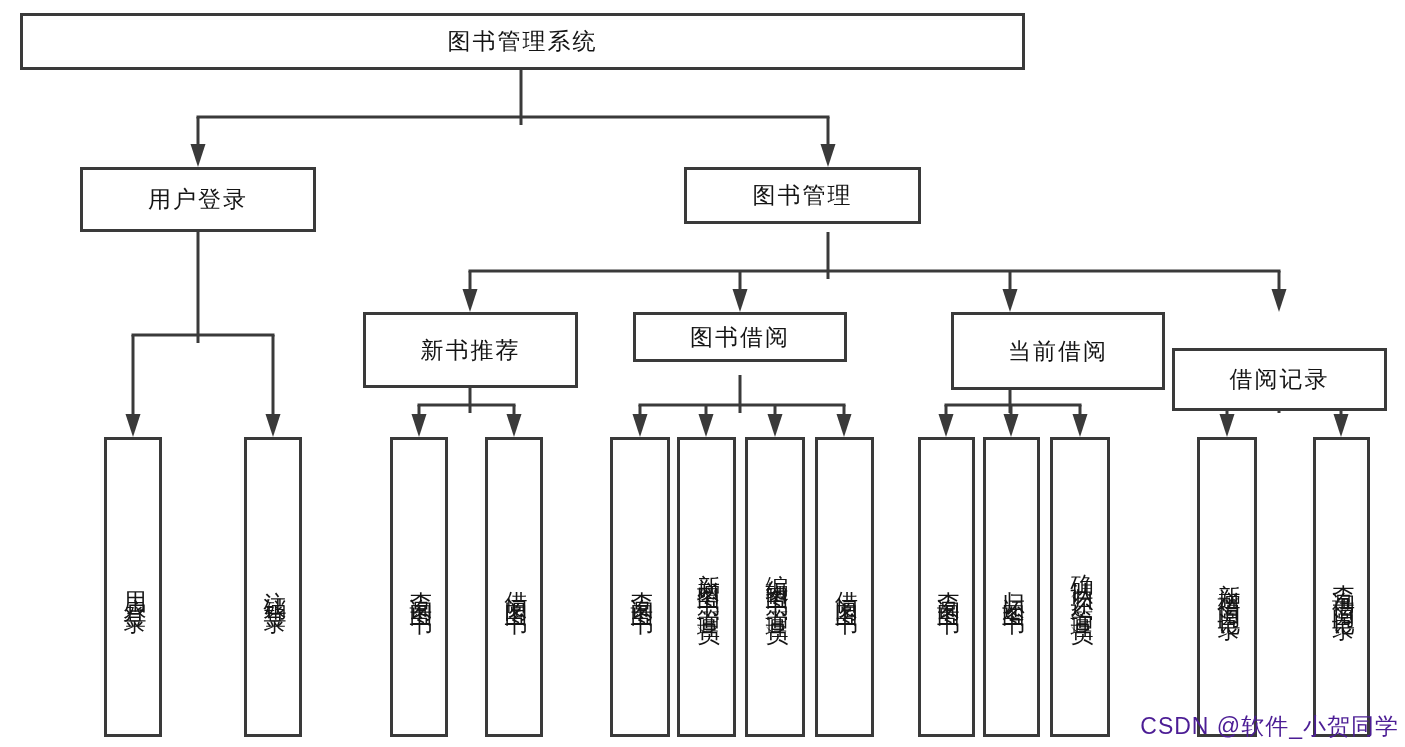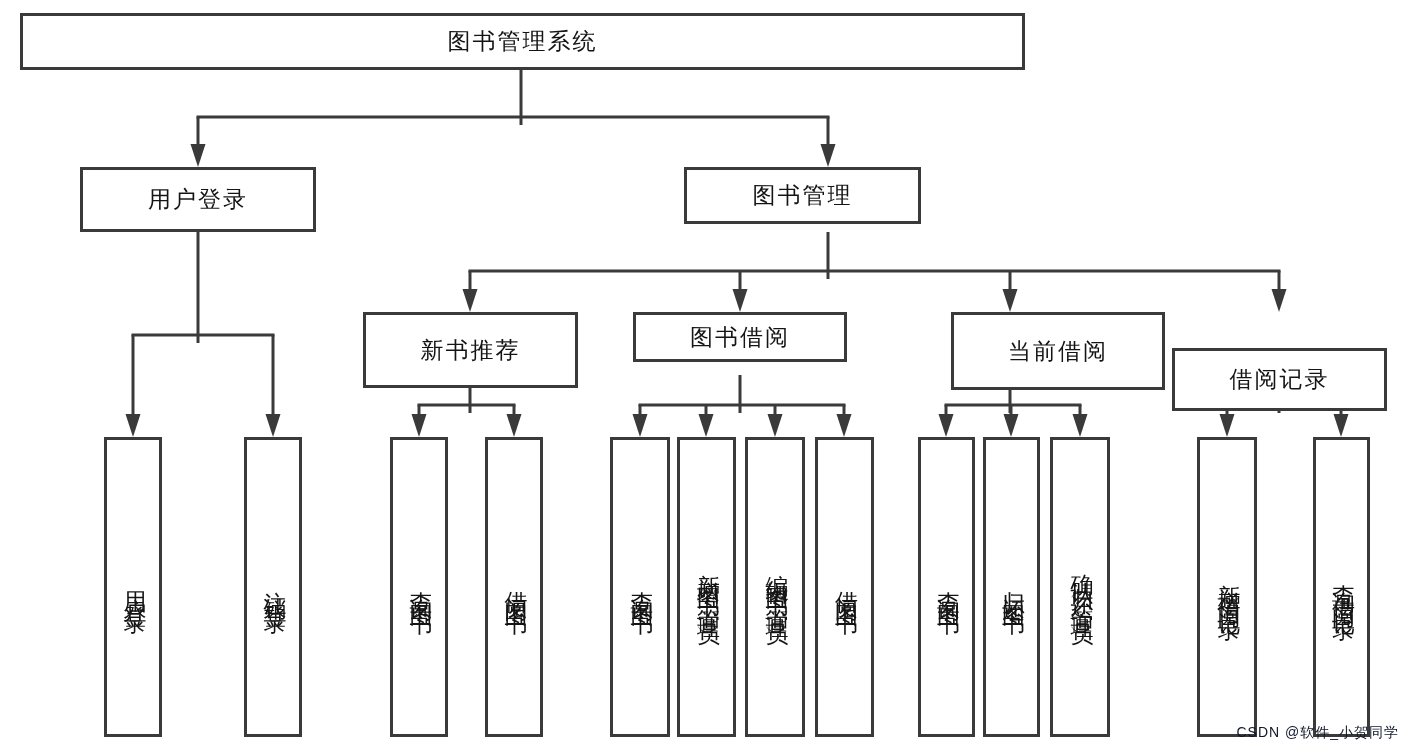--- a/index.html
+++ b/index.html
@@ -43,22 +43,22 @@
     text-orientation: mixed;
     font-size: 23px;
     letter-spacing: 7px;
     line-height: 1;
     white-space: nowrap;
   }
   .watermark {
     position: absolute;
     right: 6px;
     bottom: 5px;
-    font-size: 14px;
-    color: #0f172a;
+    font-size: 23px;
+    color: #4c1d95;
     letter-spacing: 1px;
     z-index: 3;
     white-space: nowrap;
   }
 </style>
 </head>
 <body>
 
 <div class="stage">
 

